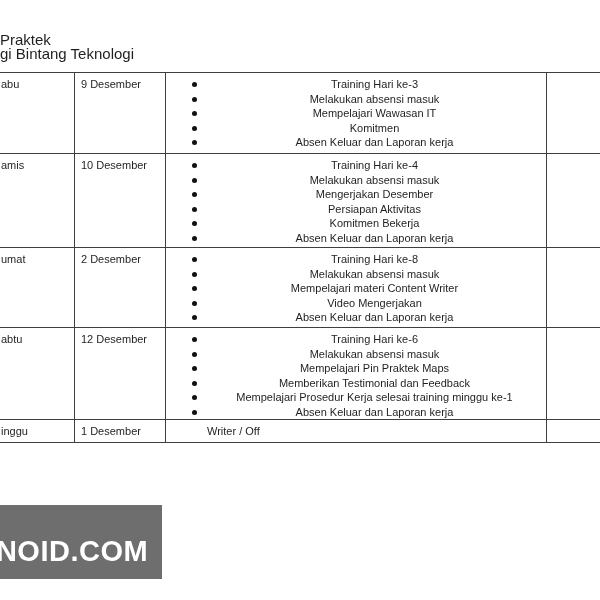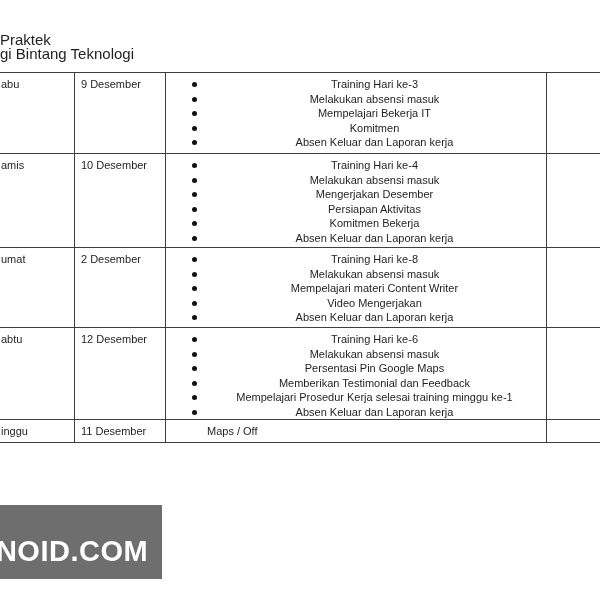--- a/index.html
+++ b/index.html
@@ -100,21 +100,21 @@
       <col class="c-note">
   </colgroup>
   <tbody>
     <tr class="r1">
       <td class="day-cell">abu</td>
       <td class="date-cell">9 Desember</td>
       <td class="act-cell">
         <ul class="activities">
           <li><span class="bullet-dot"></span><span>Training Hari ke-3</span></li>
           <li><span class="bullet-dot"></span><span>Melakukan absensi masuk</span></li>
-          <li><span class="bullet-dot"></span><span>Mempelajari Bekerja IT</span></li>
+          <li><span class="bullet-dot"></span><span>Mempelajari Wawasan IT</span></li>
           <li><span class="bullet-dot"></span><span>Komitmen</span></li>
           <li><span class="bullet-dot"></span><span>Absen Keluar dan Laporan kerja</span></li>
         </ul>
       </td>
       <td></td>
     </tr>
     <tr class="r2">
       <td class="day-cell">amis</td>
       <td class="date-cell">10 Desember</td>
       <td class="act-cell">
@@ -143,33 +143,33 @@
       </td>
       <td></td>
     </tr>
     <tr class="r4">
       <td class="day-cell">abtu</td>
       <td class="date-cell">12 Desember</td>
       <td class="act-cell">
         <ul class="activities">
           <li><span class="bullet-dot"></span><span>Training Hari ke-6</span></li>
           <li><span class="bullet-dot"></span><span>Melakukan absensi masuk</span></li>
-          <li><span class="bullet-dot"></span><span>Persentasi Pin Google Maps</span></li>
+          <li><span class="bullet-dot"></span><span>Mempelajari Pin Praktek Maps</span></li>
           <li><span class="bullet-dot"></span><span>Memberikan Testimonial dan Feedback</span></li>
           <li><span class="bullet-dot"></span><span>Mempelajari Prosedur Kerja selesai training minggu ke-1</span></li>
           <li><span class="bullet-dot"></span><span>Absen Keluar dan Laporan kerja</span></li>
         </ul>
       </td>
       <td></td>
     </tr>
     <tr class="r5">
       <td class="day-cell">inggu</td>
-      <td class="date-cell">11 Desember</td>
+      <td class="date-cell">1 Desember</td>
       <td class="act-cell">
-        <div class="plain-note">Maps / Off</div>
+        <div class="plain-note">Writer / Off</div>
       </td>
       <td></td>
     </tr>
   </tbody>
 </table>
 
 <div class="watermark-banner">
   <span class="watermark-text">NOID.COM</span>
 </div>
 

